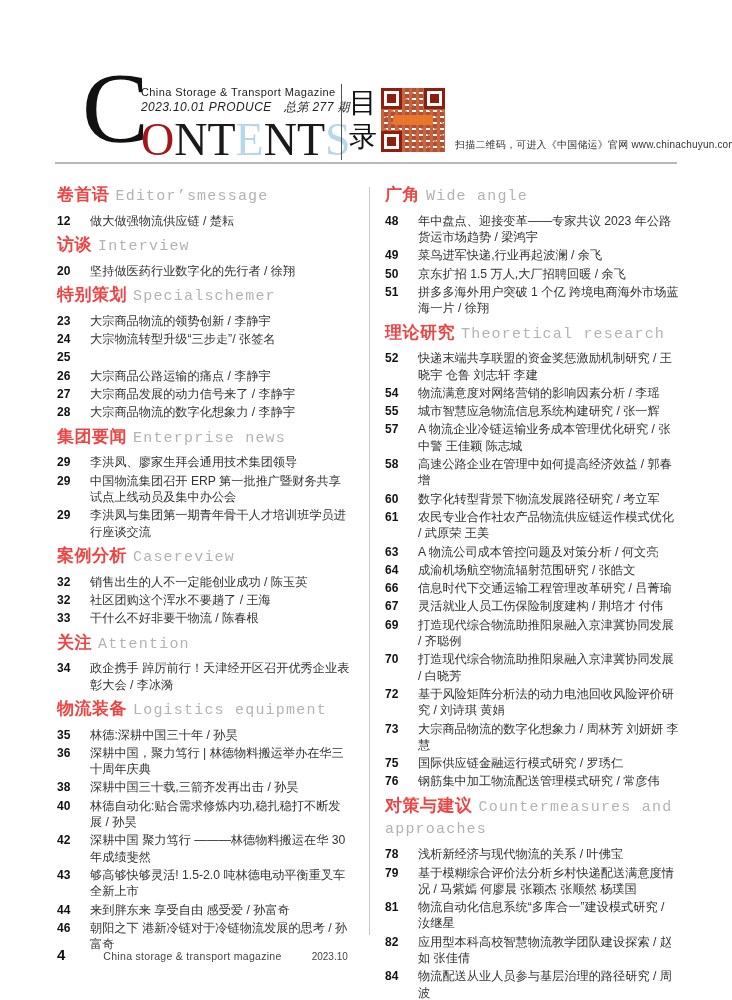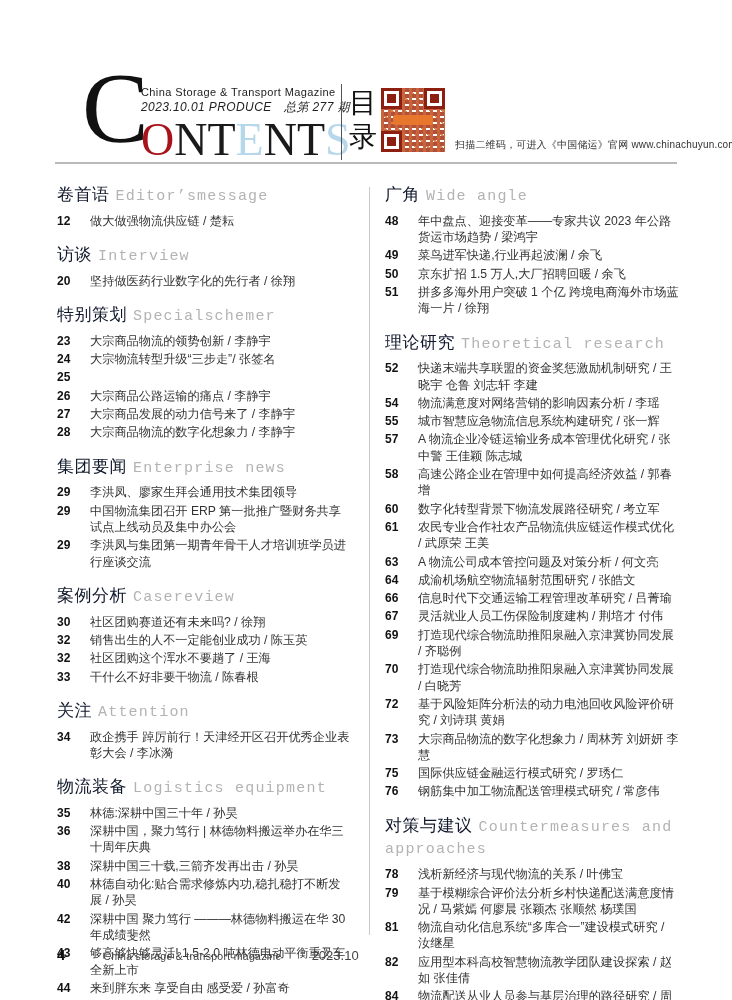--- a/index.html
+++ b/index.html
@@ -41,36 +41,36 @@
   .fp::after{content:"";position:absolute;inset:3px;background:#8d1f10;}
   .fp.tl{left:0;top:0}.fp.tr{right:0;top:0}.fp.bl{left:0;bottom:0}
   .qr-band{position:absolute;left:12px;top:27px;width:40px;height:10px;background:#e8762c;border-radius:2px;}
   .qr-caption{position:absolute;left:455px;top:138px;font-size:10px;color:#333;letter-spacing:.2px;white-space:nowrap;}
   .head-rule{position:absolute;left:55px;top:162px;width:622px;height:2px;background:#b9b9b9;}
   
   .col{position:absolute;top:184px;width:294px;}
   .col.left{left:57px;}
   .col.right{left:385px;}
   .col-divider{position:absolute;left:369px;top:187px;width:1px;height:748px;background:#c9c9c9;}
-  .section{margin-top:15px;}
+  .section{margin-top:5px;}
   .section:first-child{margin-top:0;}
   .sec-head{margin:0 0 6px 0;font-size:17px;line-height:1.25;}
-  .sec-head .zh{color:#0f172a;font-weight:normal;letter-spacing:.5px;}
+  .sec-head .zh{color:#ef4444;font-weight:bold;letter-spacing:.5px;}
   .sec-head .en{
     font-family:Liberation Mono, monospace;font-weight:normal;
     color:#b3b3b3;font-size:15px;letter-spacing:1.2px;margin-left:6px;
   }
   .item{display:flex;margin-bottom:2px;}
   .item .num{width:33px;flex:0 0 33px;font-weight:bold;font-size:12px;line-height:16.3px;color:#111;}
   .item .txt{flex:1;font-size:12.2px;line-height:16.3px;color:#333;}
   
   .footer{position:absolute;left:57px;top:946px;display:flex;align-items:baseline;}
   .footer .pg{font-weight:bold;font-size:15px;color:#111;margin-right:38px;}
   .footer .mag{font-size:10.5px;color:#444;letter-spacing:.3px;margin-right:30px;}
-  .footer .iss{font-size:13px;color:#444;text-align:center;}
+  .footer .iss{font-size:10px;color:#444;text-align:center;}
 </style>
 </head>
 <body>
 
 <div class="page">
 
   <div class="big-c">C</div>
 
   <div class="brand">
     <div class="mag-line1">China Storage &amp; Transport Magazine</div>
@@ -186,24 +186,20 @@
     <span class="txt">李洪凤与集团第一期青年骨干人才培训班学员进行座谈交流</span>
   </div>
 </div>
   </section>
 
   <section class="section">
     <h2 class="sec-head">
       <span class="zh">案例分析</span><span class="en">Casereview</span>
     </h2>
     <div class="items">
-  <div class="item">
-    <span class="num">30</span>
-    <span class="txt">社区团购赛道还有未来吗? / 徐翔</span>
-  </div>
 
   <div class="item">
     <span class="num">32</span>
     <span class="txt">销售出生的人不一定能创业成功 / 陈玉英</span>
   </div>
 
   <div class="item">
     <span class="num">32</span>
     <span class="txt">社区团购这个浑水不要趟了 / 王海</span>
   </div>

